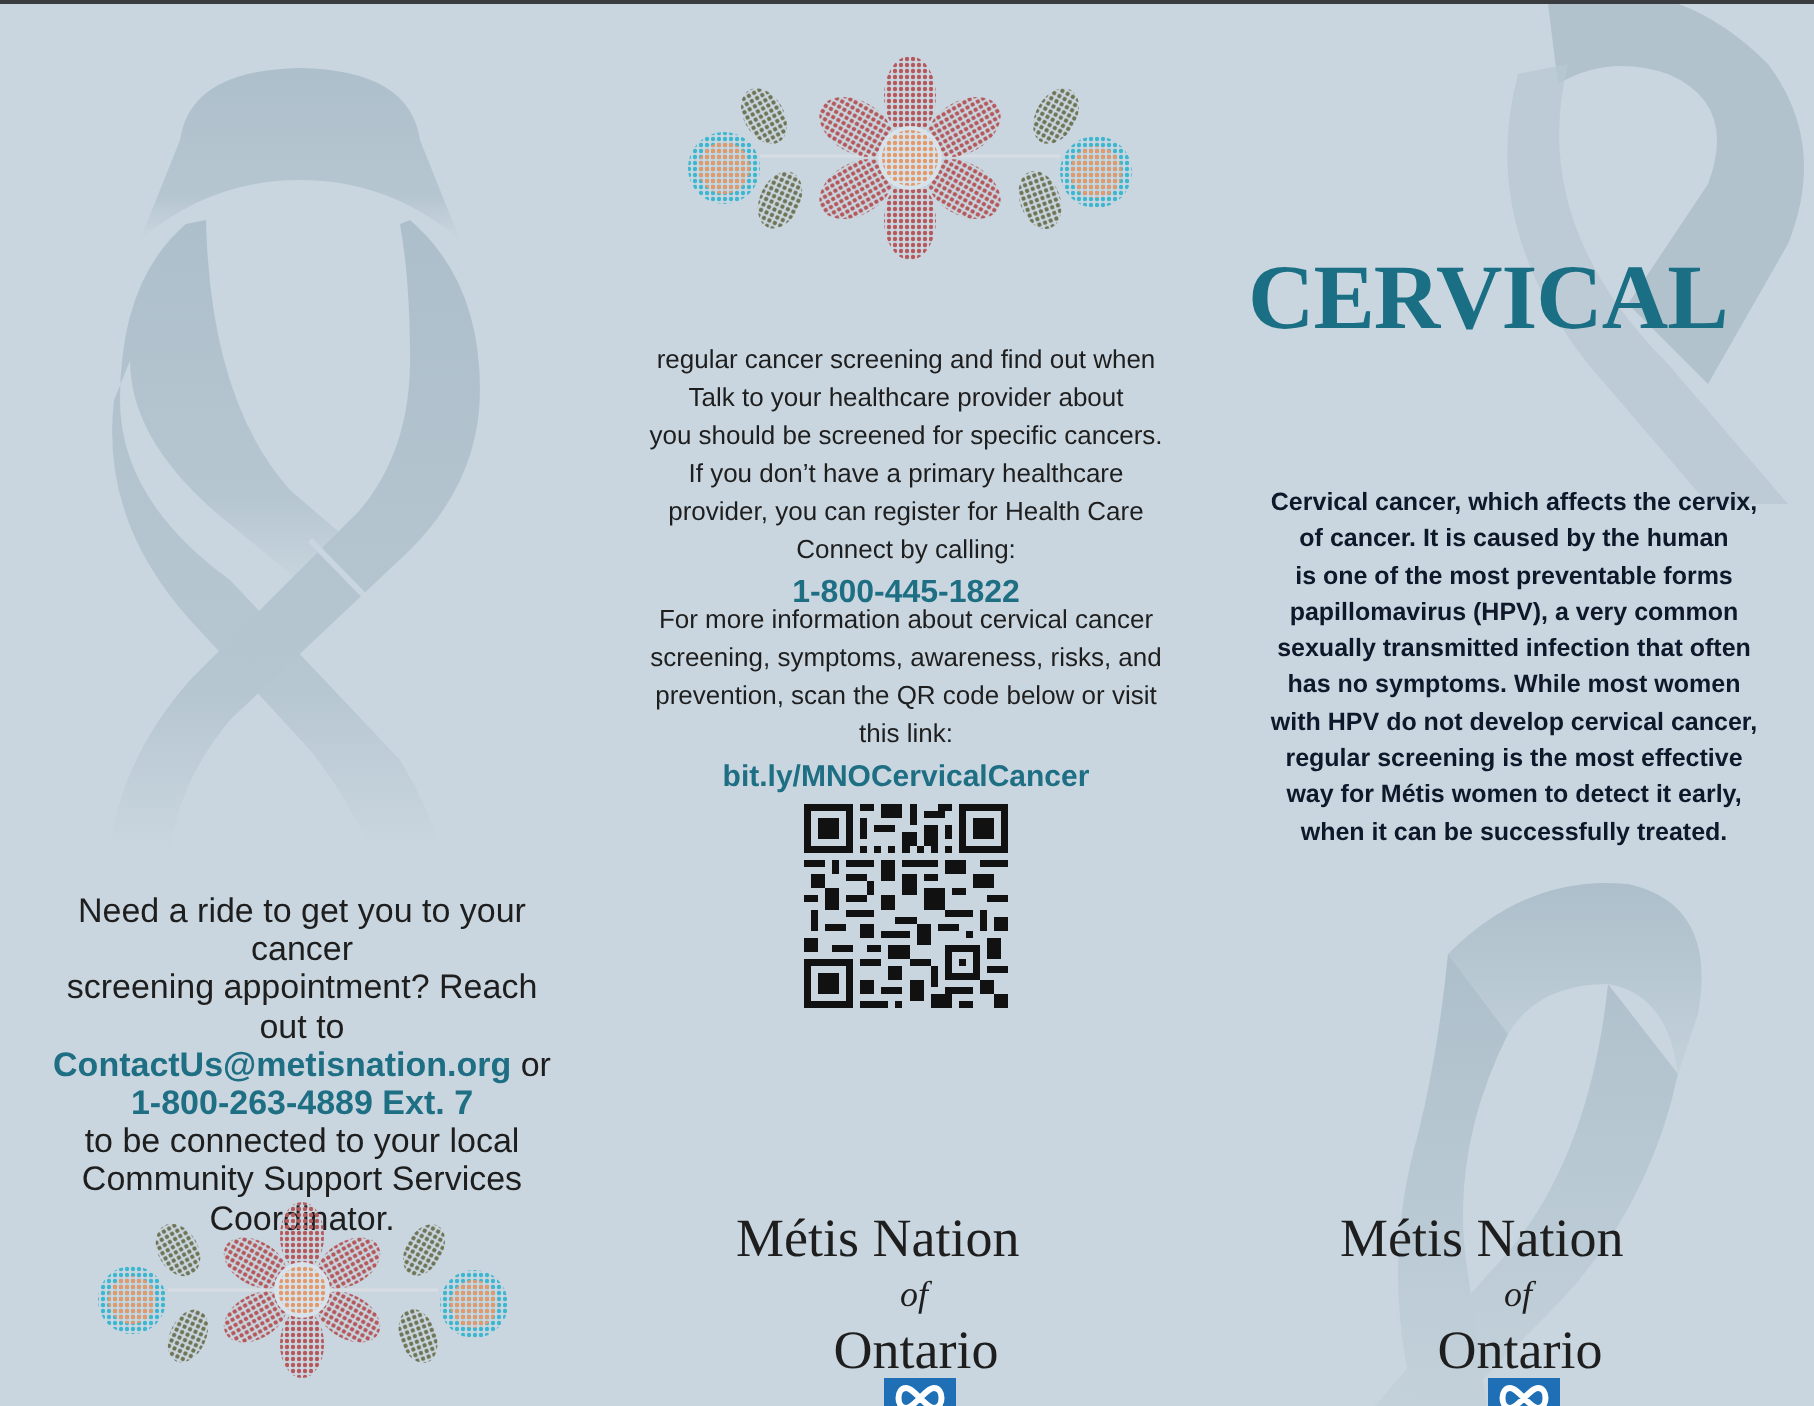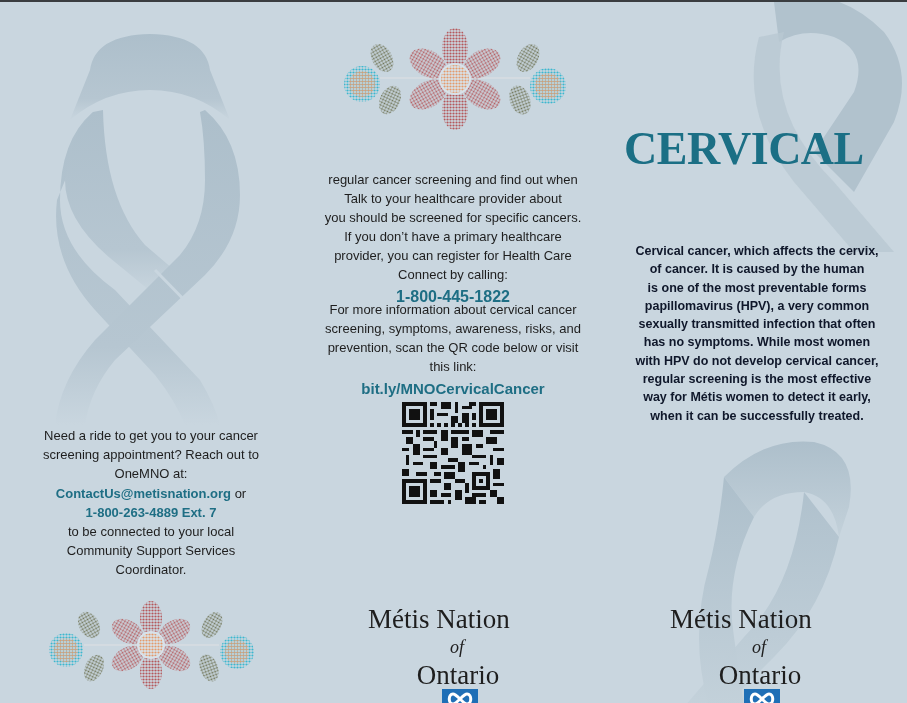--- a/index.html
+++ b/index.html
@@ -23,21 +23,21 @@
   .body-text { font-size: 13px; line-height: 19px; color: #1e1e1e; }
   .accent { color: #1e6e84; font-weight: bold; }
 
   .mid-block1 { position: absolute; left: 16px; width: 270px; top: 168px; }
   .mid-block2 { position: absolute; left: 16px; width: 270px; top: 298px; }
   .phone-big { font-size: 16px; line-height: 22px; margin-top: 2px; }
   .link-big { font-size: 15px; line-height: 22px; margin-top: 2px; }
 
   .qr { position: absolute; left: 100px; top: 400px; width: 102px; height: 102px; background: #c9d6df; }
 
-  .left-block { position: absolute; left: 22px; width: 258px; top: 424px; font-size: 13px; line-height: 19.2px; }
+  .left-block { position: absolute; left: 22px; width: 258px; top: 444px; font-size: 17px; line-height: 19.2px; }
 
   .title { position: absolute; left: 20px; top: 124px; width: 270px; font-family: Liberation Serif, serif; font-weight: bold; color: #1b6f85; font-size: 46px; line-height: 46px; letter-spacing: -0.5px; transform: scaleX(1.0); transform-origin: left; }
   .title div { white-space: nowrap; }
   .right-body { position: absolute; left: 18px; width: 270px; top: 240px; font-size: 12.5px; line-height: 18.3px; font-weight: bold; color: #0f172a; text-align: center; }
 
   .logo { position: absolute; width: 180px; height: 60px; }
   .logo .line1 { font-family: "Liberation Serif", "DejaVu Serif", serif; font-size: 27px; line-height: 28px; color: #1e1e1e; white-space: nowrap; }
   .logo .line2 { font-family: "Liberation Serif", "DejaVu Serif", serif; font-size: 27px; line-height: 28px; color: #1e1e1e; white-space: nowrap; display: flex; align-items: center; flex-direction: column; }
   .logo .of { font-style: italic; font-size: 18px; margin-right: 2px; }
   .logo .inf { display: inline-flex; align-items: center; justify-content: center; width: 36px; height: 20px; background: #1f6fb6; margin-left: 4px; }
@@ -67,21 +67,20 @@
 
       <path d="M150 80 Q185 110 185 165 Q185 210 150 245 L60 330 Q35 360 30 395 L0 395 Q5 350 40 310 L125 225 Q150 195 150 150 Q150 110 145 82 Z" fill="url(#rg1)"></path>
 
       <path d="M100 240 L178 320" stroke="#c9d6df" stroke-width="3" fill="none"></path>
     </svg>
   </div>
 
   <div class="left-block centered body-text">
     <div>Need a ride to get you to your cancer</div>
     <div>screening appointment? Reach out to</div>
-    <div>OneMNO at:</div>
     <div>
       <span class="accent">ContactUs@metisnation.org</span><span> or</span>
     </div>
     <div class="accent">1-800-263-4889 Ext. 7</div>
     <div>to be connected to your local</div>
     <div>Community Support Services</div>
     <div>Coordinator.</div>
   </div>
 
   <div class="beadwork" style="left:44px; top:598px;">

